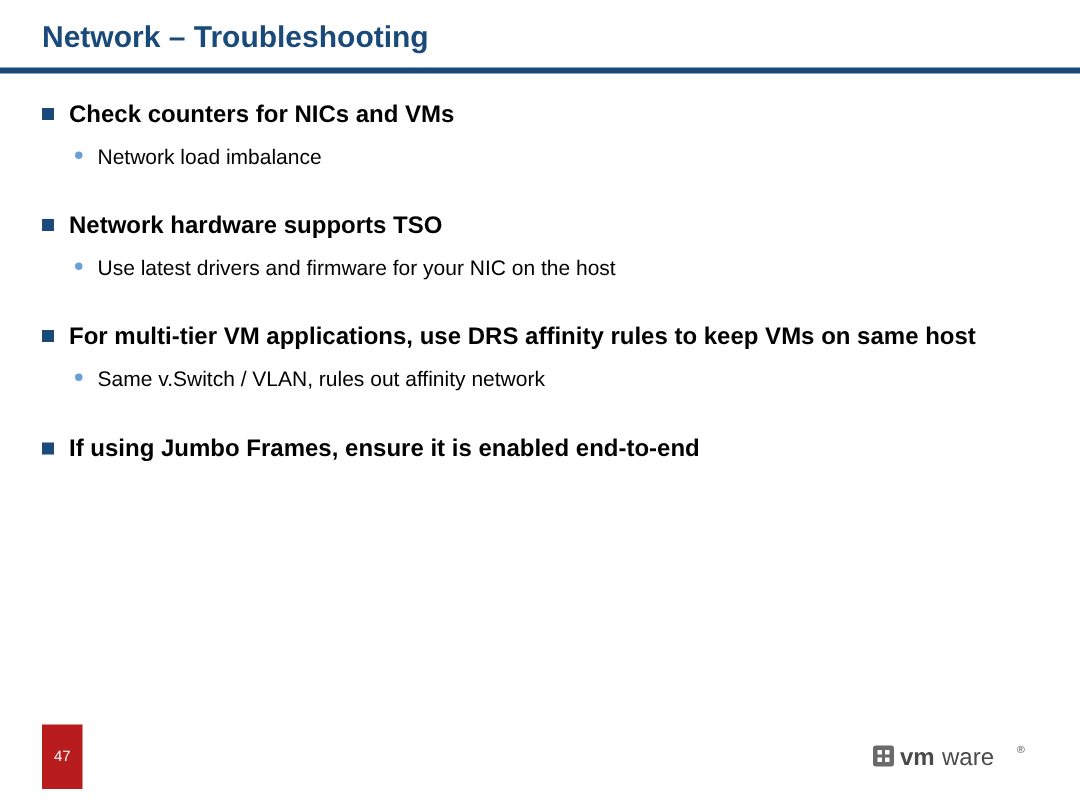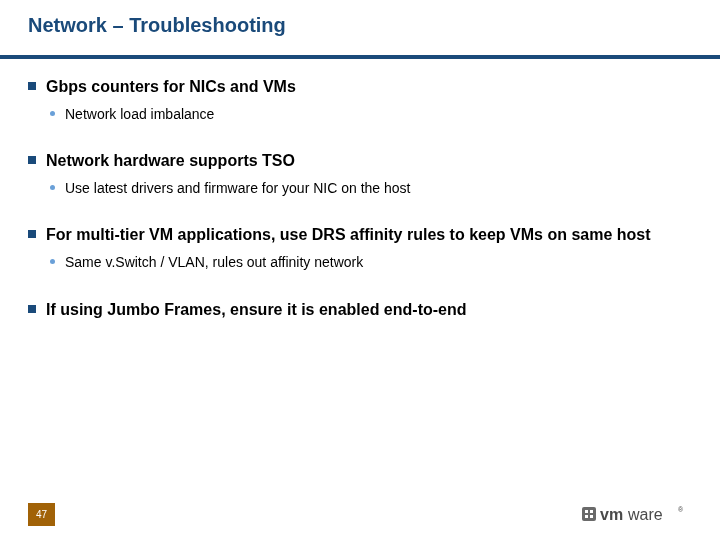--- a/index.html
+++ b/index.html
@@ -14,21 +14,21 @@
   .slide {
     width: 100%;
     height: 100%;
     padding: 14px 28px 0 28px;
     position: relative;
   }
   .title {
     color: #1a4a7a;
     font-size: 20px;
     font-weight: bold;
-    padding-bottom: 18px;
+    padding-bottom: 8px;
   }
   .rule {
     height: 4px;
     background: #1a4a7a;
     margin: 0 -28px 18px -28px;
   }
   .section {
     margin-bottom: 28px;
   }
   .heading {
@@ -73,43 +73,43 @@
   .footer {
     position: absolute;
     bottom: 14px;
     left: 28px;
     right: 28px;
     display: flex;
     justify-content: space-between;
     align-items: center;
   }
   .page-badge {
-    background: #a16207;
+    background: #b91c1c;
     color: #fff;
     font-size: 10px;
-    padding: 6px 8px;
+    padding: 16px 8px;
   }
   .logo {
     display: flex;
     align-items: center;
     text-align: right;
   }
   .logo svg { display: block; }
 </style>
 </head>
 <body>
 
 <div class="slide">
   <div class="title">Network – Troubleshooting</div>
   <div class="rule"></div>
 
   <div class="section">
     <div class="heading">
       <div class="square-bullet"></div>
-      <div class="heading-text">Gbps counters for NICs and VMs</div>
+      <div class="heading-text">Check counters for NICs and VMs</div>
     </div>
     <div class="sub">
       <div class="dot-bullet"></div>
       <div class="sub-text">Network load imbalance</div>
     </div>
   </div>
 
   <div class="section">
     <div class="heading">
       <div class="square-bullet"></div>

